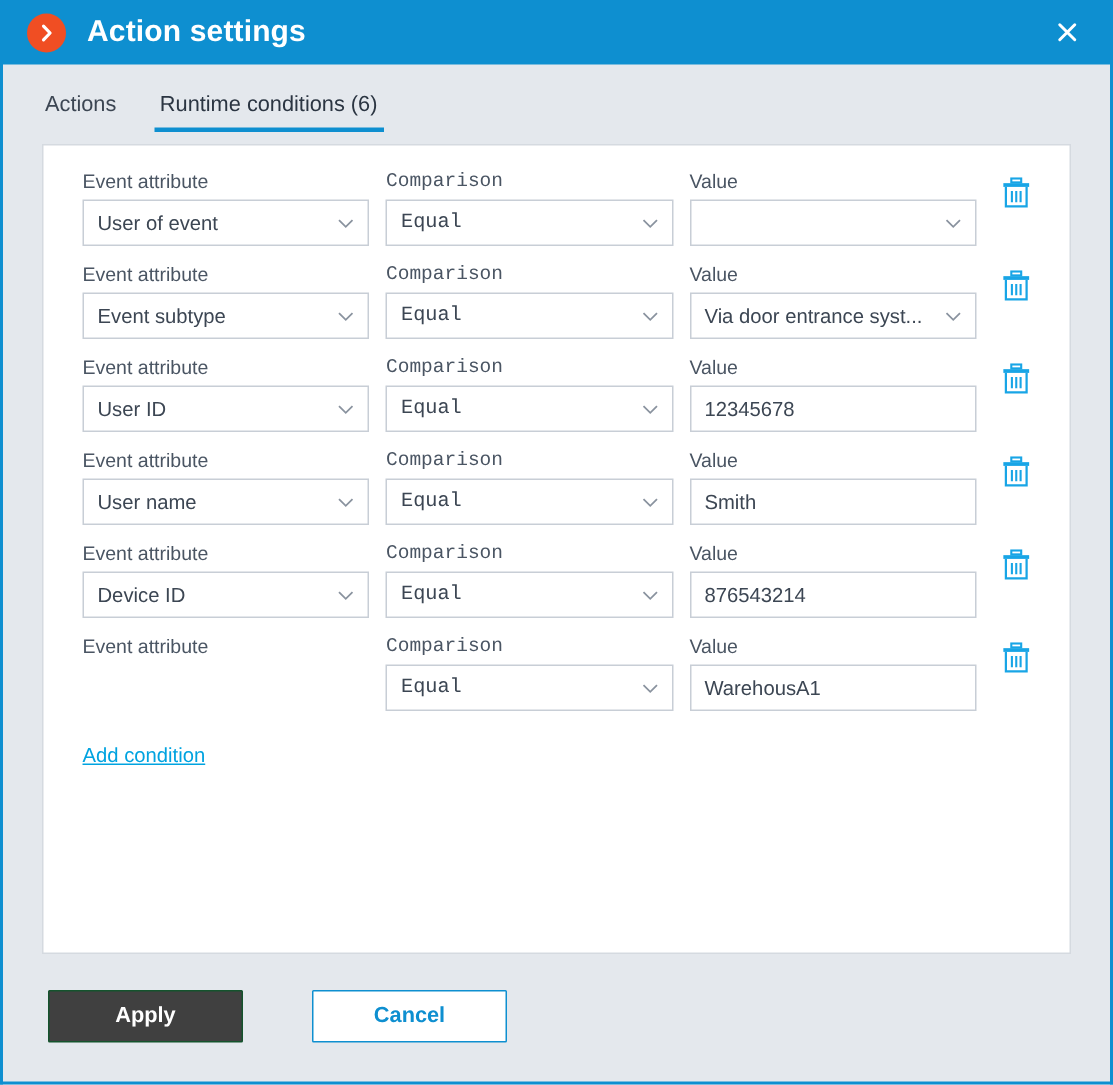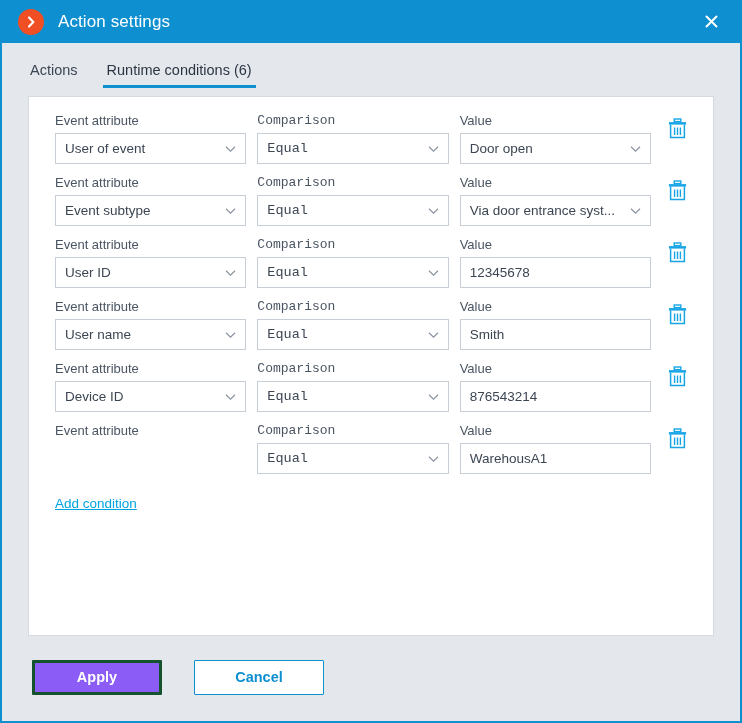--- a/index.html
+++ b/index.html
@@ -44,22 +44,22 @@
     background: #f04e23;
     margin-left: 16px;
     display: flex;
     align-items: center;
     justify-content: center;
     flex: 0 0 auto;
   }
   .app-icon svg { display: block; }
   .title-text {
     color: #ffffff;
-    font-size: 17px;
-    font-weight: normal;
+    font-size: 20px;
+    font-weight: bold;
     margin-left: 14px;
     letter-spacing: 0.1px;
     white-space: nowrap;
   }
   .close-btn {
     position: absolute;
     right: 8px;
     top: 0;
     width: 42px;
     height: 43px;
@@ -202,24 +202,24 @@
     font-size: 14.5px;
     font-weight: bold;
     display: flex;
     align-items: center;
     justify-content: center;
     box-sizing: border-box;
     cursor: pointer;
     border-radius: 1px;
   }
   .btn.primary {
-    background: #8b5cf6;
+    background: #404040;
     color: #ffffff;
-    border: 3px solid #14532d;
-    margin-right: 32px;
+    border: 1px solid #14532d;
+    margin-right: 46px;
   }
   .btn.secondary {
     background: #ffffff;
     color: #0e8fd0;
     border: 1px solid #0e8fd0;
   }
 </style>
 </head>
 <body>
 
@@ -267,21 +267,20 @@
             <span class="chev">
               <svg width="11" height="7" viewBox="0 0 11 7">
                   <path d="M1 1.3 L5.5 5.7 L10 1.3" fill="none" stroke="#8a939f" stroke-width="1.2"></path>
                 </svg>
             </span>
           </div>
         </div>
         <div class="field value">
           <div class="field-label">Value</div>
           <div class="control">
-            <span class="control-text">Door open</span>
             <span class="chev">
               <svg width="11" height="7" viewBox="0 0 11 7">
                   <path d="M1 1.3 L5.5 5.7 L10 1.3" fill="none" stroke="#8a939f" stroke-width="1.2"></path>
                 </svg>
             </span>
           </div>
         </div>
         <div class="trash">
           <svg width="19" height="21" viewBox="0 0 19 21">
             <rect x="6.2" y="1" width="6.6" height="2.6" fill="none" stroke="#18a5e6" stroke-width="1.4"></rect>

